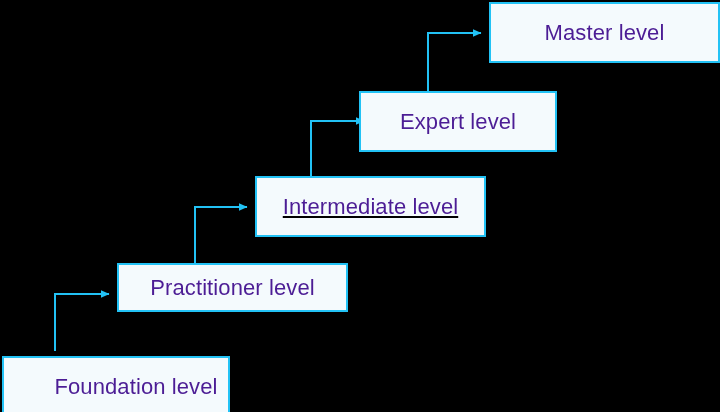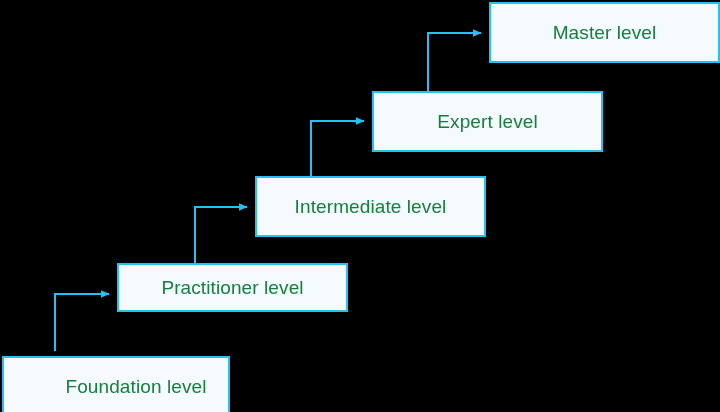--- a/index.html
+++ b/index.html
@@ -26,32 +26,32 @@
   .level-box {
     position: absolute;
     box-sizing: border-box;
     background: #f4fafd;
     border: 2px solid #22c2f5;
     display: flex;
     align-items: center;
     justify-content: center;
   }
   .level-label {
-    color: #15803d;
+    color: #4c1d95;
     font-family: "Liberation Sans", sans-serif;
-    font-size: 19px;
+    font-size: 22px;
     line-height: 1;
     letter-spacing: 0.1px;
     white-space: nowrap;
   }
   
   #box-foundation    { left: 2px;   top: 356px; width: 228px; height: 61px; padding-left: 40px; }
   #box-practitioner  { left: 117px; top: 263px; width: 231px; height: 49px; }
-  #box-intermediate  { left: 255px; top: 176px; width: 231px; height: 61px; }
-  #box-expert        { left: 372px; top: 91px;  width: 231px; height: 61px; }
+  #box-intermediate  { left: 255px; top: 176px; width: 231px; height: 61px; text-decoration: underline; }
+  #box-expert        { left: 359px; top: 91px;  width: 198px; height: 61px; }
   #box-master        { left: 489px; top: 2px;   width: 231px; height: 61px; }
 </style>
 </head>
 <body>
 
 <div id="canvas">
 
   <svg class="arrows" viewBox="0 0 720 412" width="720" height="412" xmlns="http://www.w3.org/2000/svg">
     <defs>
       <marker id="arrowhead" markerWidth="9" markerHeight="9" refX="8.5" refY="4.5" orient="auto" markerUnits="userSpaceOnUse">

